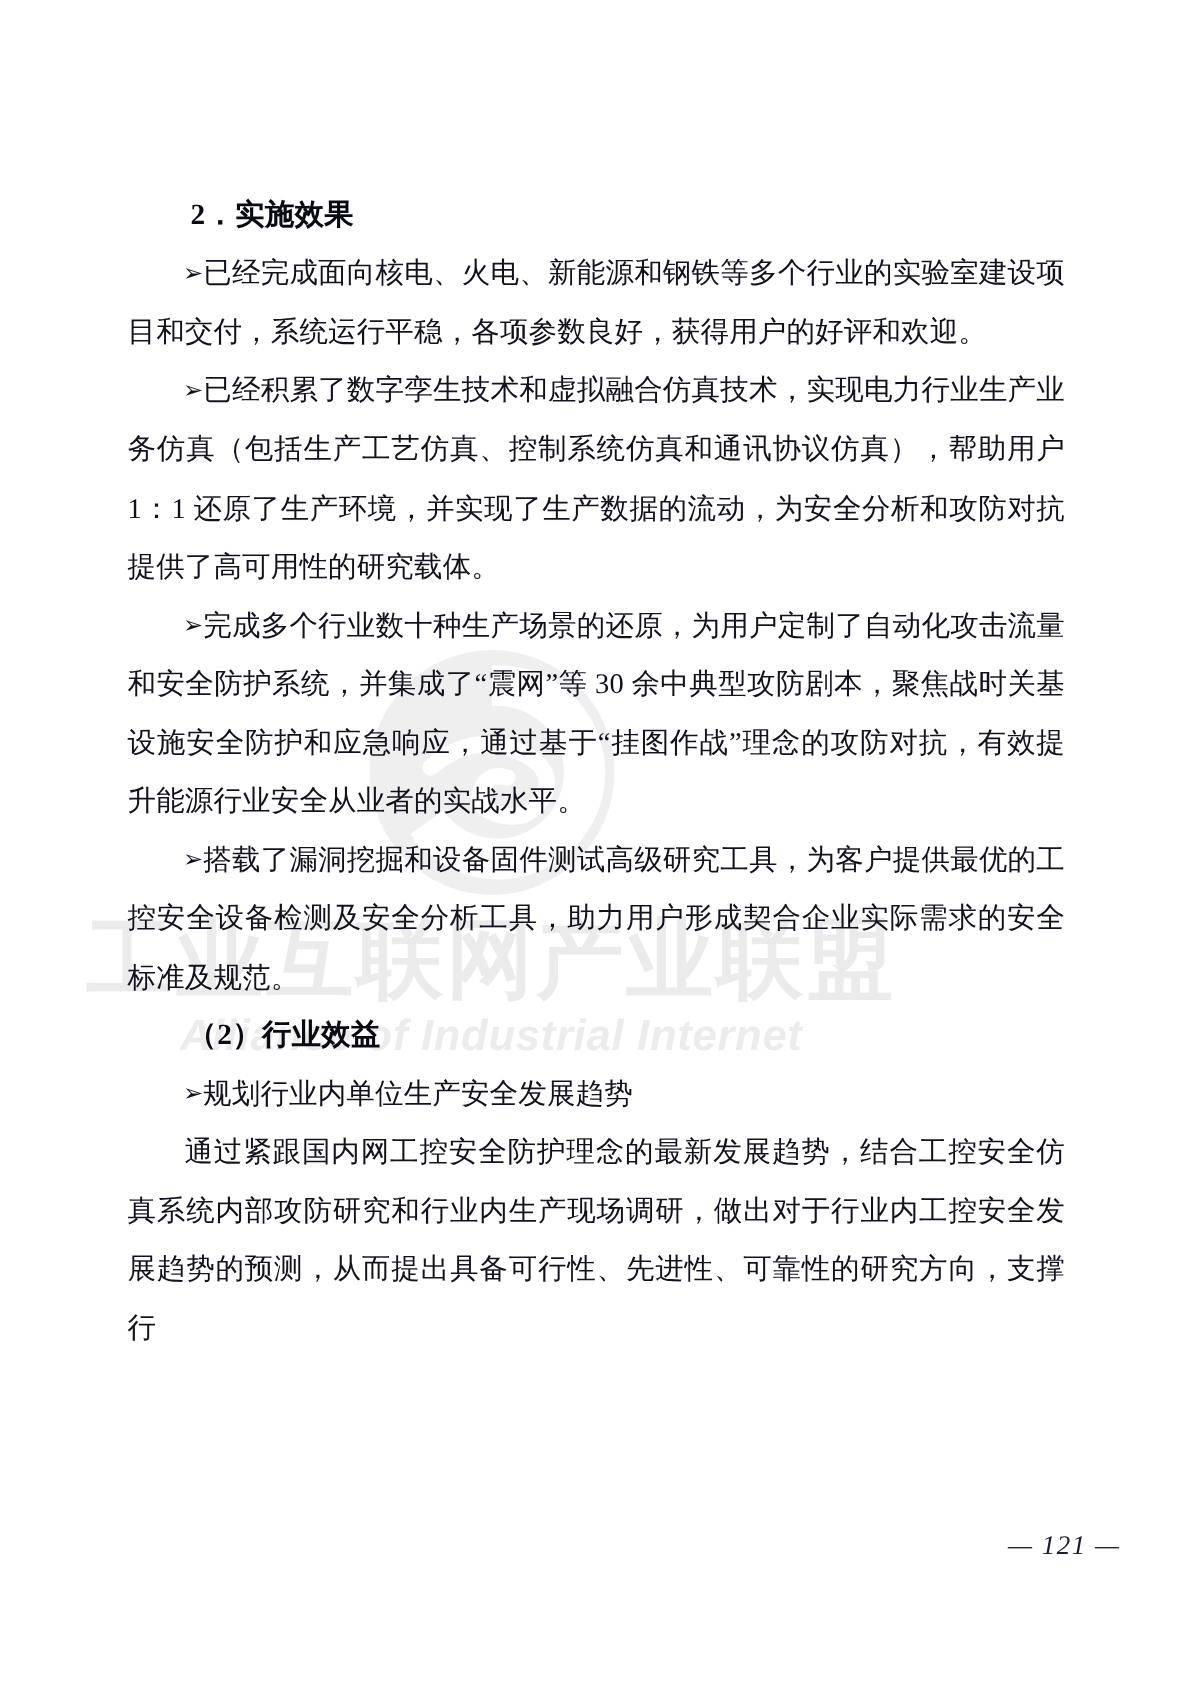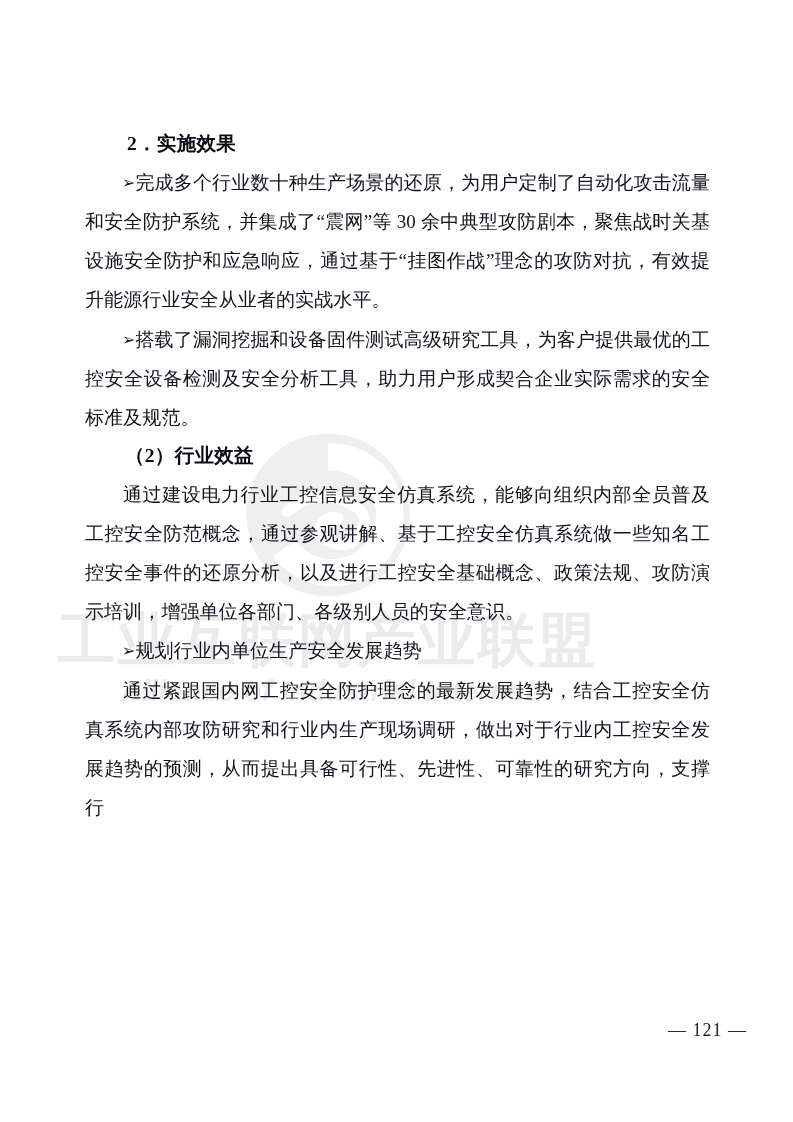--- a/index.html
+++ b/index.html
@@ -118,20 +118,21 @@
   
   .footer {
     position: absolute;
     left: 0;
     right: 0;
     top: 1020px;
     z-index: 3;
     text-align: right;
     padding-right: 46px;
     box-sizing: border-box;
+    font-style: italic;
   }
   .page-number {
     font-family: "Liberation Serif", "DejaVu Serif", serif;
     font-size: 18px;
     color: #1c1c30;
     letter-spacing: 1px;
   }
 </style>
 </head>
 <body>
@@ -149,30 +150,31 @@
       <div class="wm-cn">工业互联网产业联盟</div>
       <div class="wm-en">Alliance of Industrial Internet</div>
     </div>
   </div>
 
   <div class="content">
 
     <div class="h-num">2．实施效果</div>
 
 
+    <p class="body bullet"><span class="bullet-glyph">➢</span><span>已经完成面向核电、火电、新能源和钢铁等多个行业的实验室建设项目和交付，系统运行平稳，各项参数良好，获得用户的好评和欢迎。</span></p>
 
+    <p class="body bullet"><span class="bullet-glyph">➢</span><span>已经积累了数字孪生技术和虚拟融合仿真技术，实现电力行业生产业务仿真（包括生产工艺仿真、控制系统仿真和通讯协议仿真），帮助用户1：1 还原了生产环境，并实现了生产数据的流动，为安全分析和攻防对抗提供了高可用性的研究载体。</span></p>
 
     <p class="body bullet"><span class="bullet-glyph">➢</span><span>完成多个行业数十种生产场景的还原，为用户定制了自动化攻击流量和安全防护系统，并集成了“震网”等 30 余中典型攻防剧本，聚焦战时关基设施安全防护和应急响应，通过基于“挂图作战”理念的攻防对抗，有效提升能源行业安全从业者的实战水平。</span></p>
 
     <p class="body bullet"><span class="bullet-glyph">➢</span><span>搭载了漏洞挖掘和设备固件测试高级研究工具，为客户提供最优的工控安全设备检测及安全分析工具，助力用户形成契合企业实际需求的安全标准及规范。</span></p>
 
     <div class="h-paren">（2）行业效益</div>
 
 
-    <p class="body indent">通过建设电力行业工控信息安全仿真系统，能够向组织内部全员普及工控安全防范概念，通过参观讲解、基于工控安全仿真系统做一些知名工控安全事件的还原分析，以及进行工控安全基础概念、政策法规、攻防演示培训，增强单位各部门、各级别人员的安全意识。</p>
 
     <p class="body bullet"><span class="bullet-glyph">➢</span><span>规划行业内单位生产安全发展趋势</span></p>
 
     <p class="body indent">通过紧跟国内网工控安全防护理念的最新发展趋势，结合工控安全仿真系统内部攻防研究和行业内生产现场调研，做出对于行业内工控安全发展趋势的预测，从而提出具备可行性、先进性、可靠性的研究方向，支撑行</p>
 
   </div>
 
   <div class="footer">
     <span class="page-number">— 121 —</span>
   </div>

